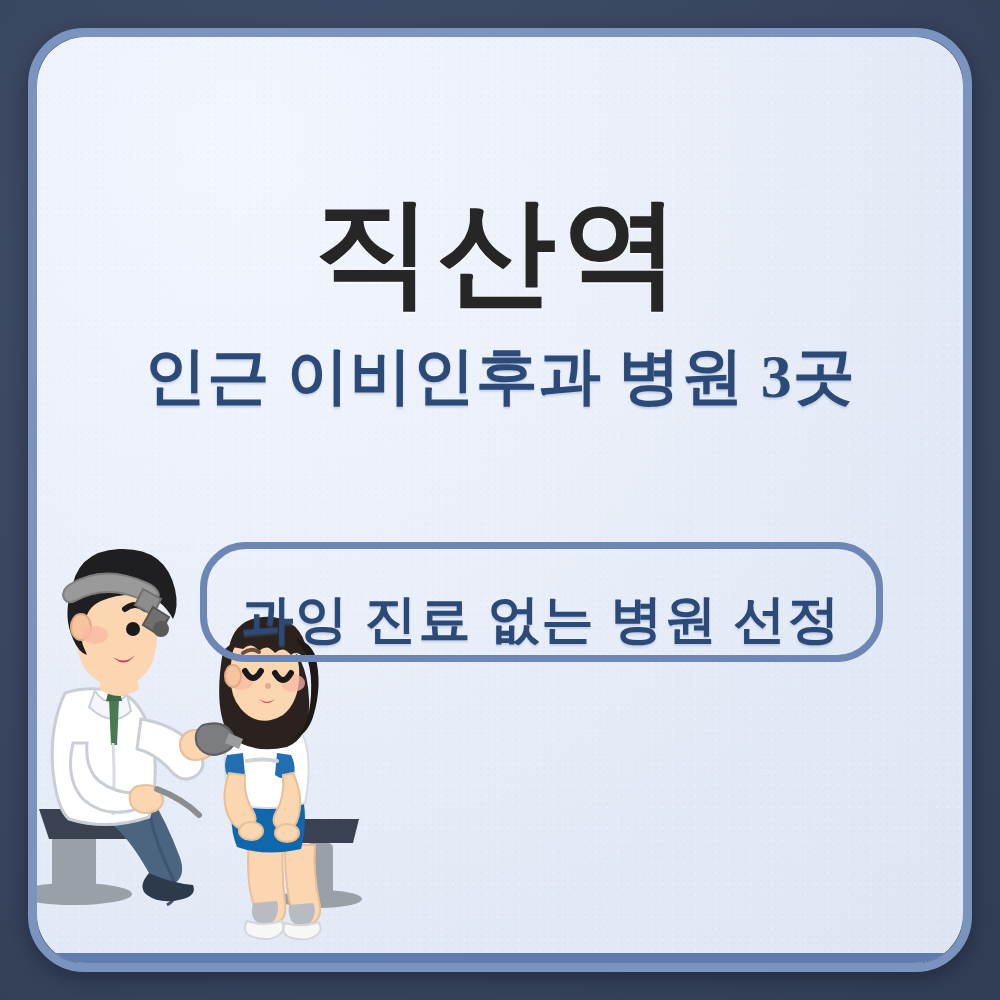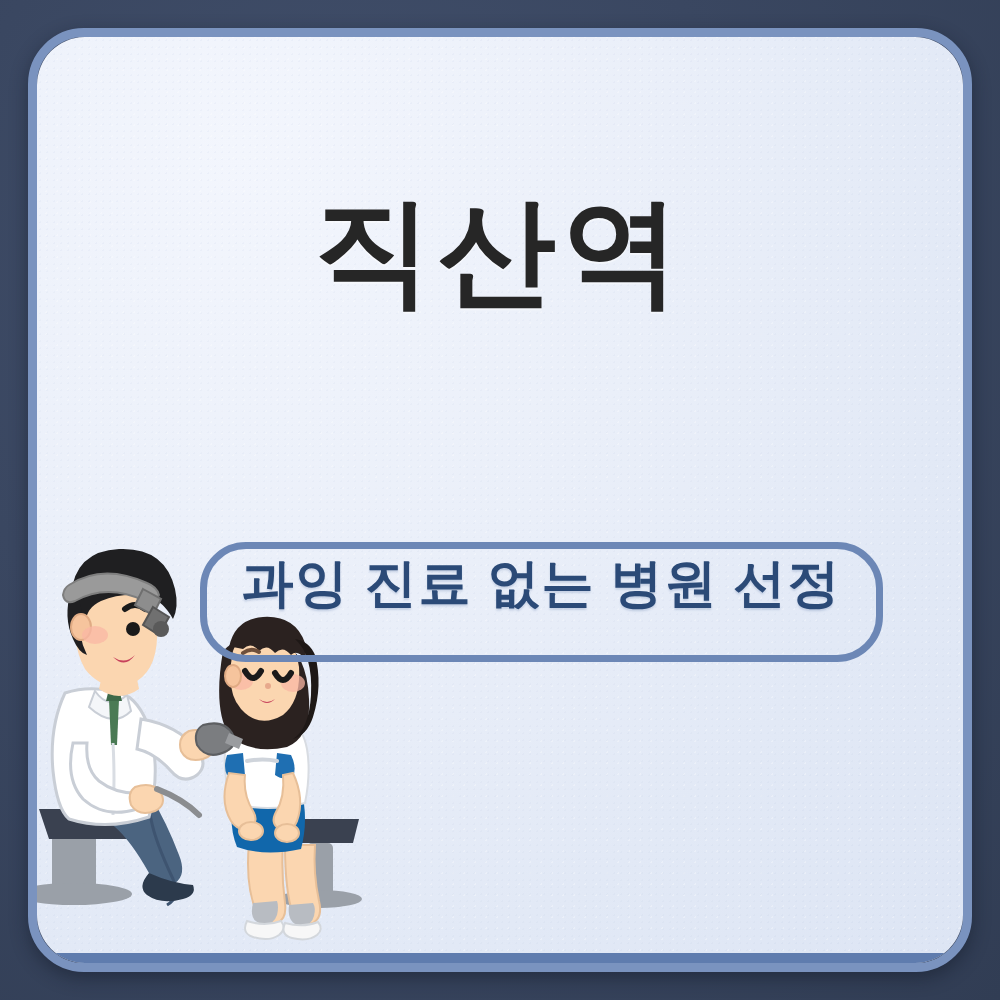--- a/index.html
+++ b/index.html
@@ -99,21 +99,21 @@
   .badge {
     position: absolute;
     left: 163px;
     top: 505px;
     width: 683px;
     height: 120px;
     box-sizing: border-box;
     border: 7px solid #6c87b6;
     border-radius: 46px;
     display: flex;
-    align-items: flex-start;
+    align-items: flex-end;
     justify-content: center;
     z-index: 7;
     background: transparent;
   }
   .badge-label {
     font-family: "Liberation Serif", "DejaVu Serif", serif;
     font-size: 52px;
     font-weight: 700;
     letter-spacing: 2px;
     color: #2b4a77;
@@ -149,20 +149,21 @@
 <div class="poster">
 
   <div class="frame-ring"></div>
 
   <div class="panel">
 
     <div class="floor-band"></div>
 
     <div class="headline-wrap">
       <h1 class="title">직산역</h1>
+      <h2 class="subtitle">인근 이비인후과 병원 3곳</h2>
     </div>
 
     <div class="badge">
       <span class="badge-label">과잉 진료 없는 병원 선정</span>
     </div>
 
     <div class="illustration">
       <svg viewBox="0 0 500 420" xmlns="http://www.w3.org/2000/svg" aria-hidden="true">
         <defs>
           <clipPath id="panelclip">

